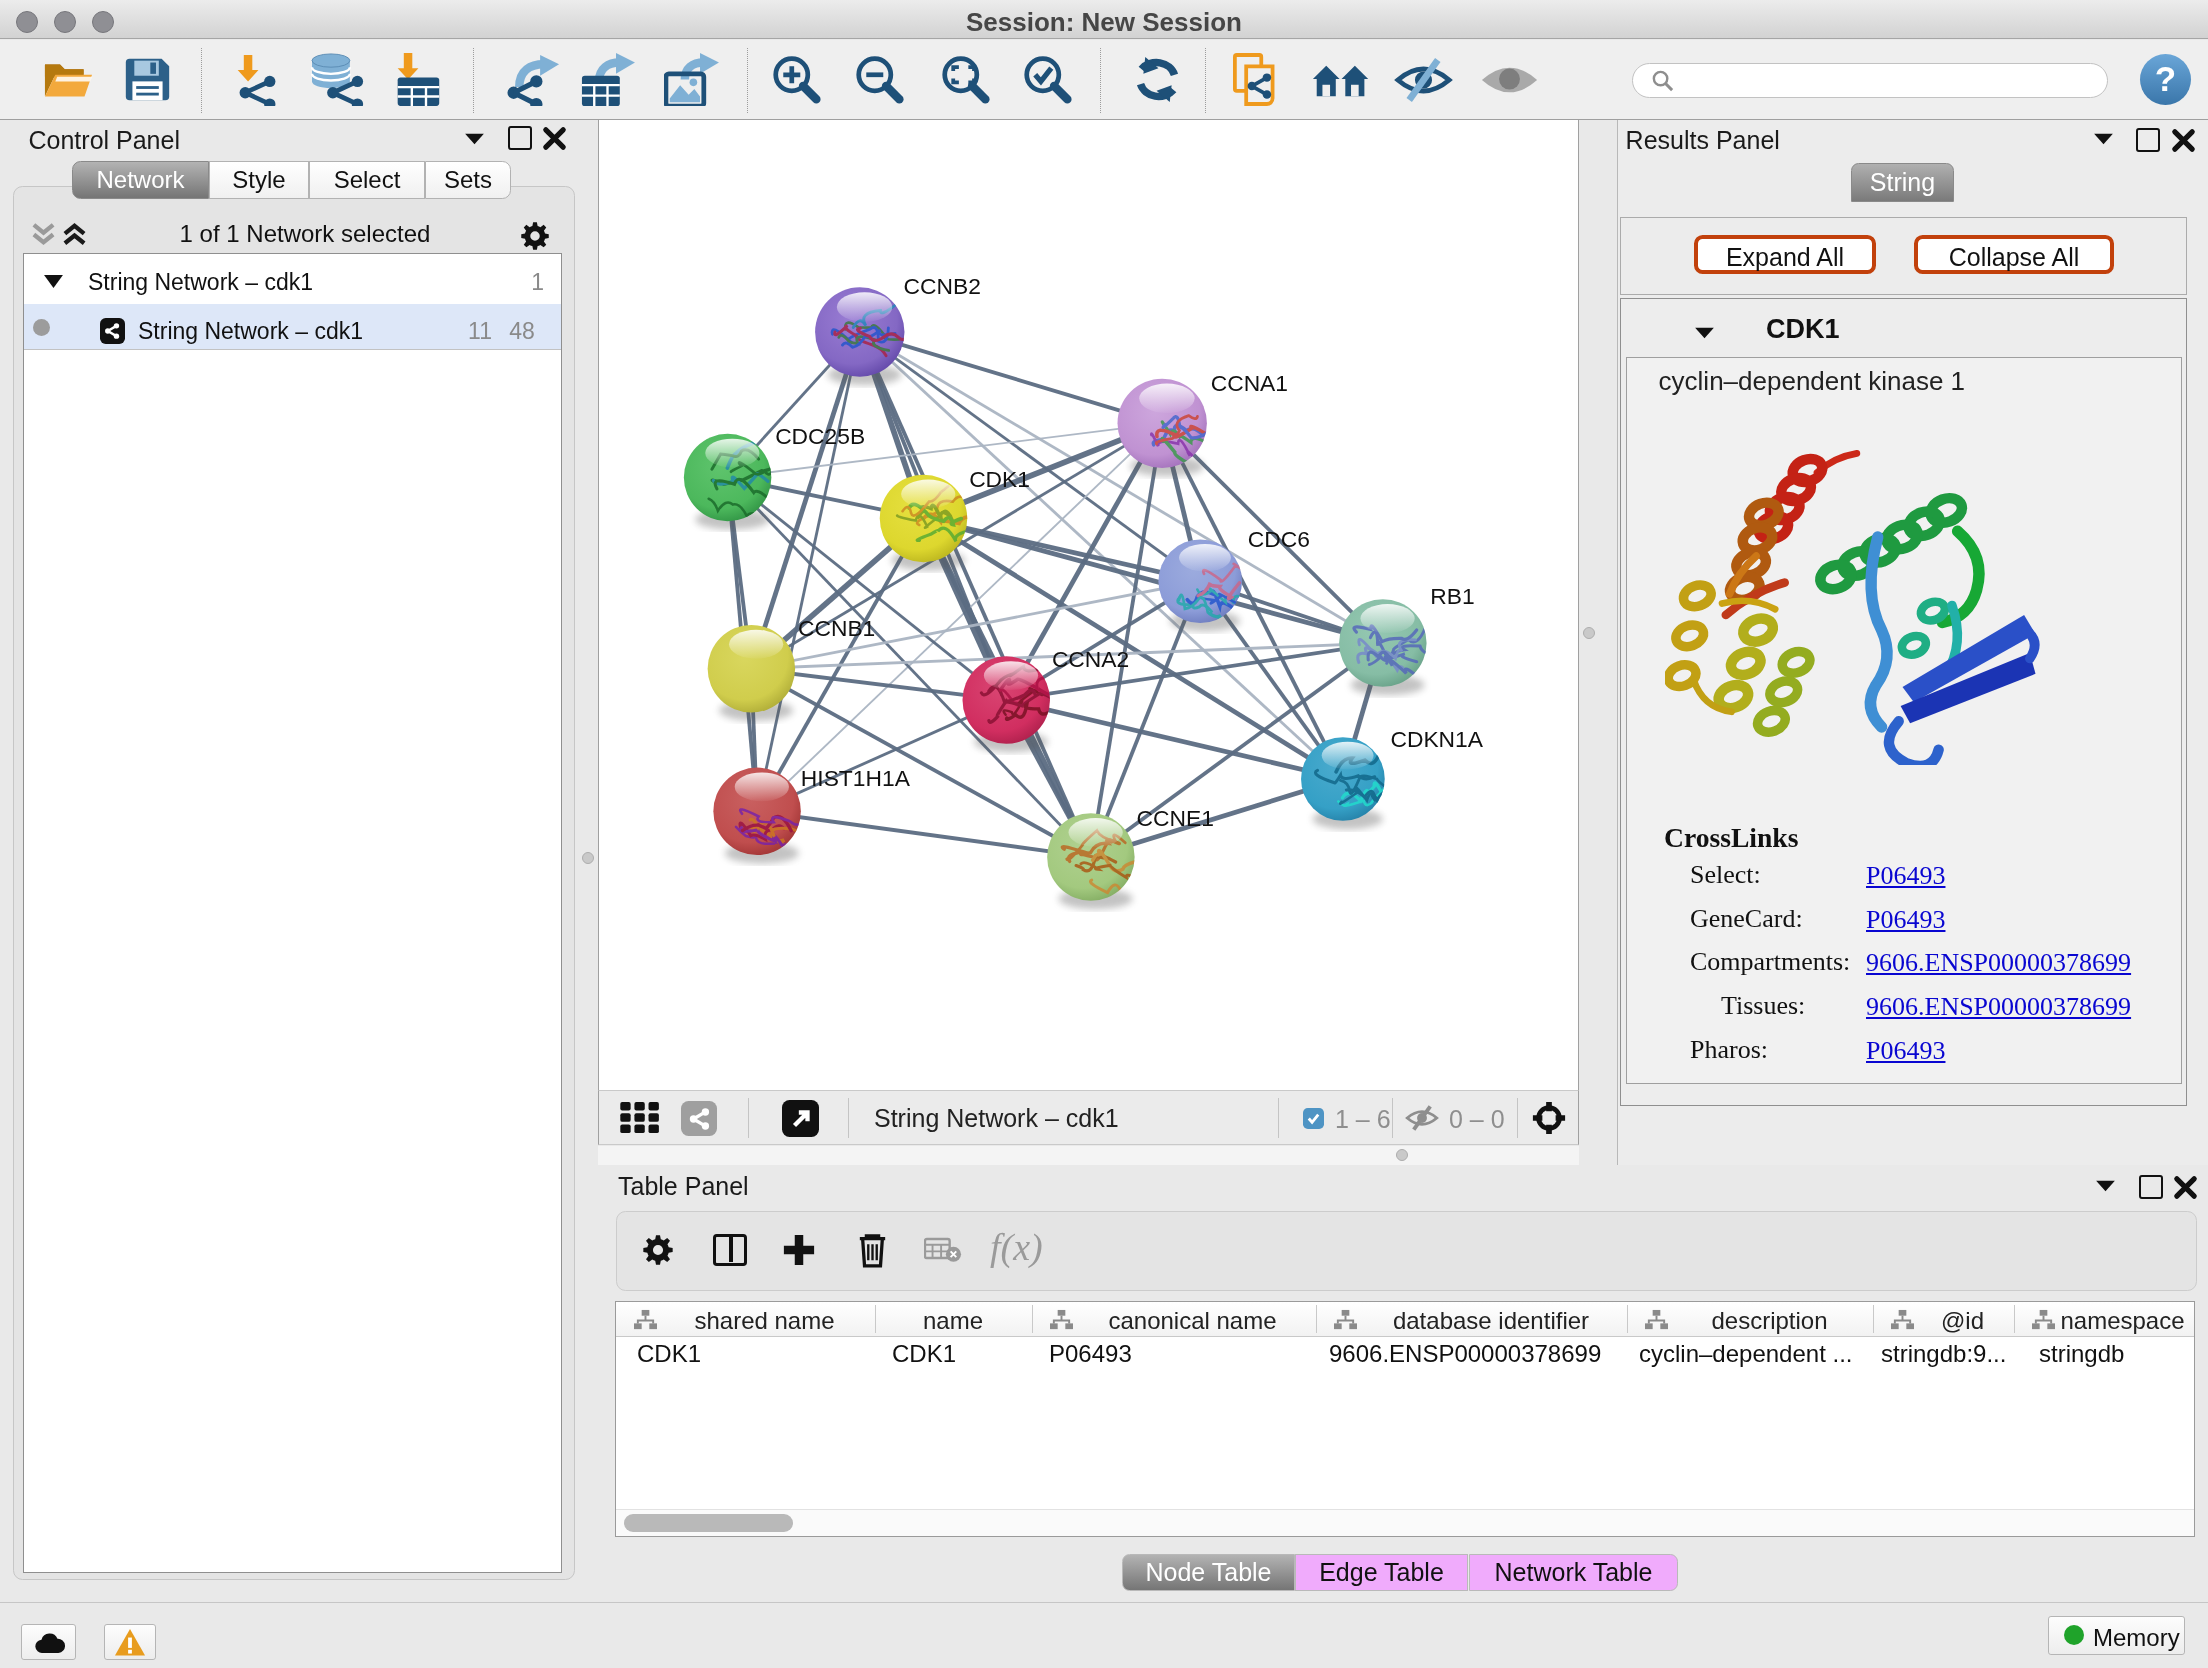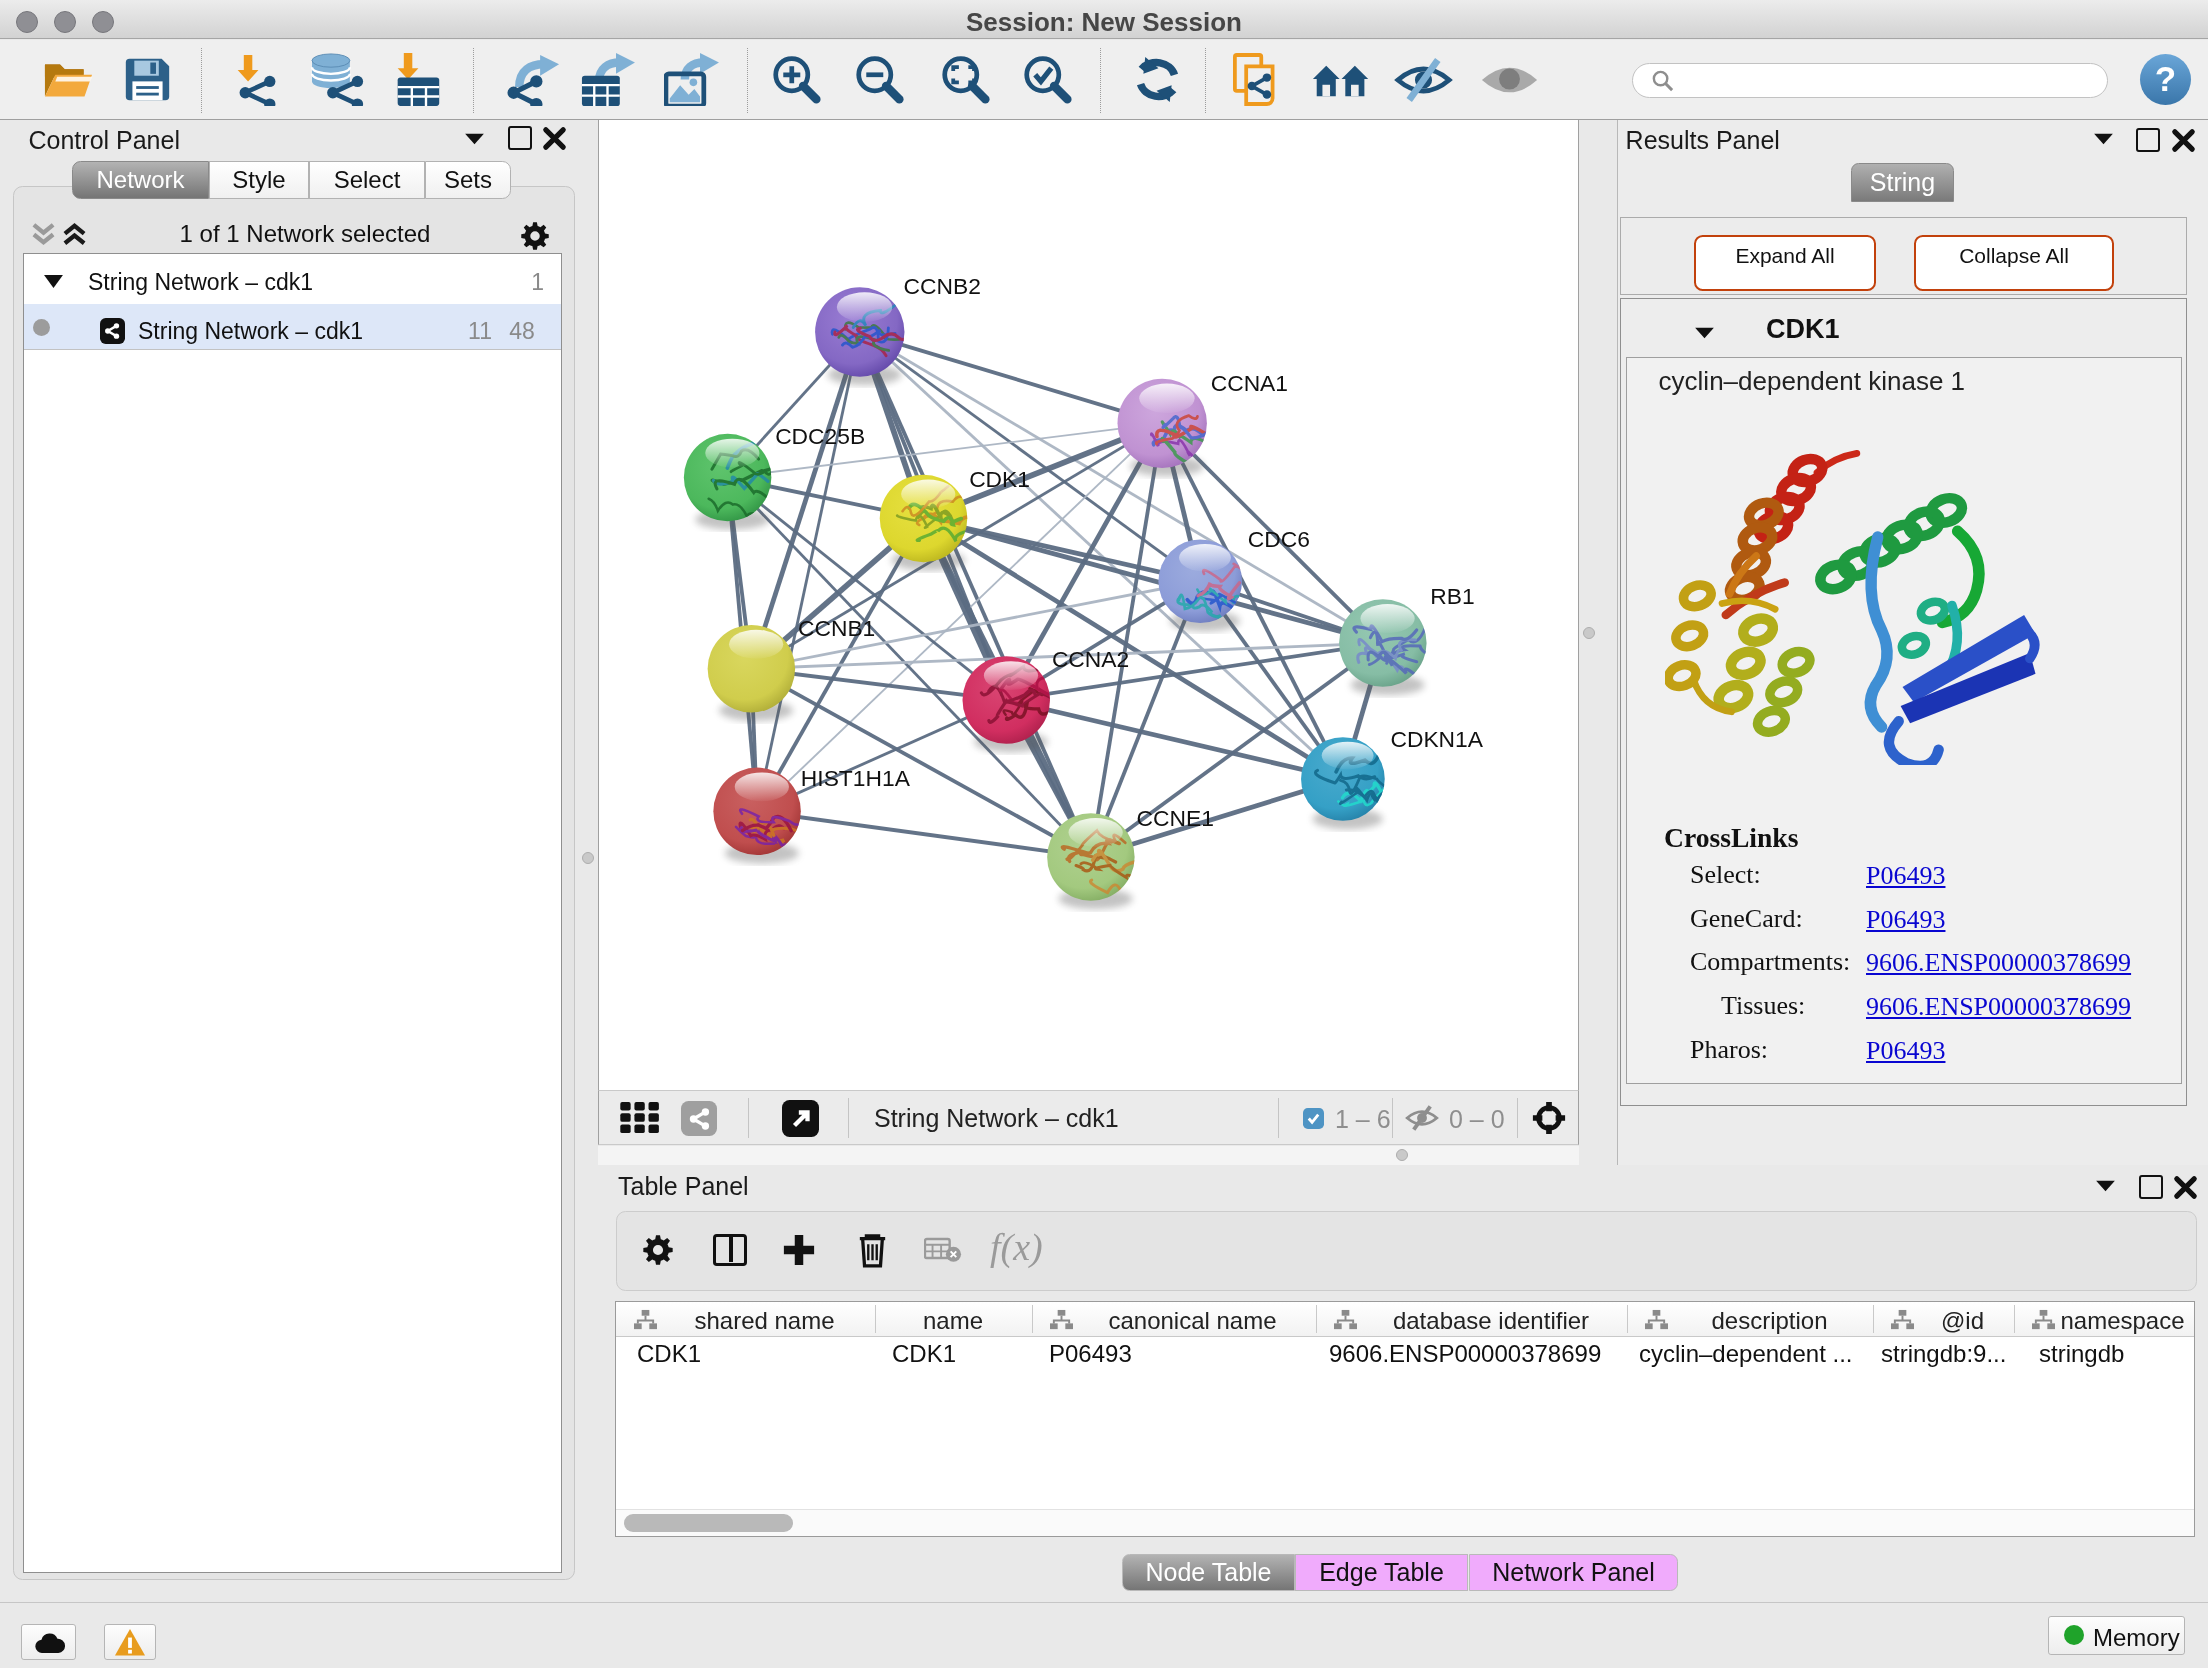--- a/index.html
+++ b/index.html
@@ -20,22 +20,22 @@
 .tab { position:absolute; height:38px; border:1px solid #b2b2b2; background:linear-gradient(#ffffff,#f0f0f0);
   font-size:24px; text-align:center; color:#111; line-height:36px; }
 .tabsel { background:linear-gradient(#b3b3b3,#757575); color:#fff; border-color:#8a8a8a;text-align:center; }
 .roundbox { position:absolute; background:#e4e4e4; border:1px solid #c6c6c6; border-radius:9.5px; }
 .treebox { position:absolute; left:23px; top:253px; width:539px; height:1320px; background:#fff; border:1px solid #8f8f8f; }
 .netcanvas { left:598px; top:120px; width:981px; height:970px; background:#fff; border-left:1px solid #a0a0a0; border-right:1px solid #a0a0a0; }
 .netbar { left:598px; top:1090px; width:981px; height:55px; background:#ebebeb; border:1px solid #c9c9c9; border-left:1px solid #a0a0a0; border-right:1px solid #a0a0a0; }
 .vsep { position:absolute; width:1px; background:#c4c4c4; top:7.6px; height:40px; }
 .rpanel { left:1617px; top:120px; width:592px; height:1045px; background:#ececec; border-left:1px solid #b8b8b8; }
 .box1 { position:absolute; left:1.9px; top:97px; width:567px; height:78px; border:1px solid #ababab; }
-.btn { position:absolute; height:56px; background:#ffffff; border:2px solid #c2410c; border-radius:8.6px;
-  font-size:21px; text-align:center; color:#111; }
+.btn { position:absolute; height:39px; background:#ffffff; border:4px solid #c2410c; border-radius:8.6px;
+  font-size:25px; text-align:center; color:#111; }
 .cdkbox { position:absolute; left:1.9px; top:178px; width:567px; height:808px; border:1px solid #8f8f8f; background:#ededed; }
 .cdkinner { position:absolute; left:7.6px; top:237px; width:556px; height:727px; border:1px solid #9f9f9f; background:#f1f1f1; }
 .serif { font-family:"Liberation Serif", serif; }
 a.lk { color:#0906d1; text-decoration:underline; font-family:"Liberation Serif", serif; }
 .tpanel { left:593px; top:1165px; width:1615px; height:437px; background:#e9e9e9; }
 .ttoolbox { position:absolute; left:23px; top:46px; width:1581px; height:80px; background:#e4e4e4; border:1px solid #cccccc; border-radius:9.5px; }
 .tablebox { position:absolute; left:615px; top:1301px; width:1580px; height:236px; background:#fff; border:1px solid #9a9a9a; }
 .thead { position:absolute; left:0; top:0; width:100%; height:35px; background:linear-gradient(#ffffff,#f2f2f2); border-bottom:1px solid #c9c9c9; }
 .thsep { position:absolute; top:2.9px; height:28.5px; width:1px; background:#c9c9c9; }
 .trow { position:absolute; left:0; top:36px; width:100%; height:32px; font-size:24px; }
@@ -709,21 +709,21 @@
       <div style="position:absolute;left:1023px;top:1.9px;font-size:24px;">cyclin–dependent ...</div>
       <div style="position:absolute;left:1265px;top:1.9px;font-size:24px;">stringdb:9...</div>
       <div style="position:absolute;left:1423px;top:1.9px;font-size:24px;">stringdb</div>
     </div>
     <div class="hscroll">
       <div class="hthumb"></div>
     </div>
   </div>
 <div class="abs btab" style="left:1122px;top:1554px;width:173px;background:linear-gradient(#b3b3b3,#757575);color:#fff;border-radius:7.6px 0 0 7.6px;line-height:35px;">Node Table</div>
 <div class="abs btab" style="left:1295px;top:1554px;width:173px;line-height:35px;">Edge Table</div>
-<div class="abs btab" style="left:1469px;top:1554px;width:209px;border-radius:0 7.6px 7.6px 0;line-height:35px;">Network Panel</div>
+<div class="abs btab" style="left:1469px;top:1554px;width:209px;border-radius:0 7.6px 7.6px 0;line-height:35px;">Network Table</div>
 <div class="abs statusbar"></div>
 <div class="abs sbtn" style="left:21px;top:1624px;width:55px;height:36px;"></div>
 <svg class="abs" style="left:33px;top:1633px" width="32" height="21" viewBox="0 0 34 22">
     <path d="M10 21 a7 7 0 0 1 -1 -14 a9 9 0 0 1 17 -1 a6.5 6.5 0 0 1 1 15 Z" fill="#111"></path>
   </svg>
 <div class="abs sbtn" style="left:104px;top:1624px;width:52px;height:36px;"></div>
 <svg class="abs" style="left:114px;top:1628px" width="32" height="28.5" viewBox="0 0 34 30">
     <path d="M17 1 L33 29 H1 Z" fill="#e89c1e"></path>
     <rect x="15" y="10" width="4" height="11" fill="#fff"></rect>
     <rect x="15" y="23" width="4" height="4" fill="#fff"></rect>

